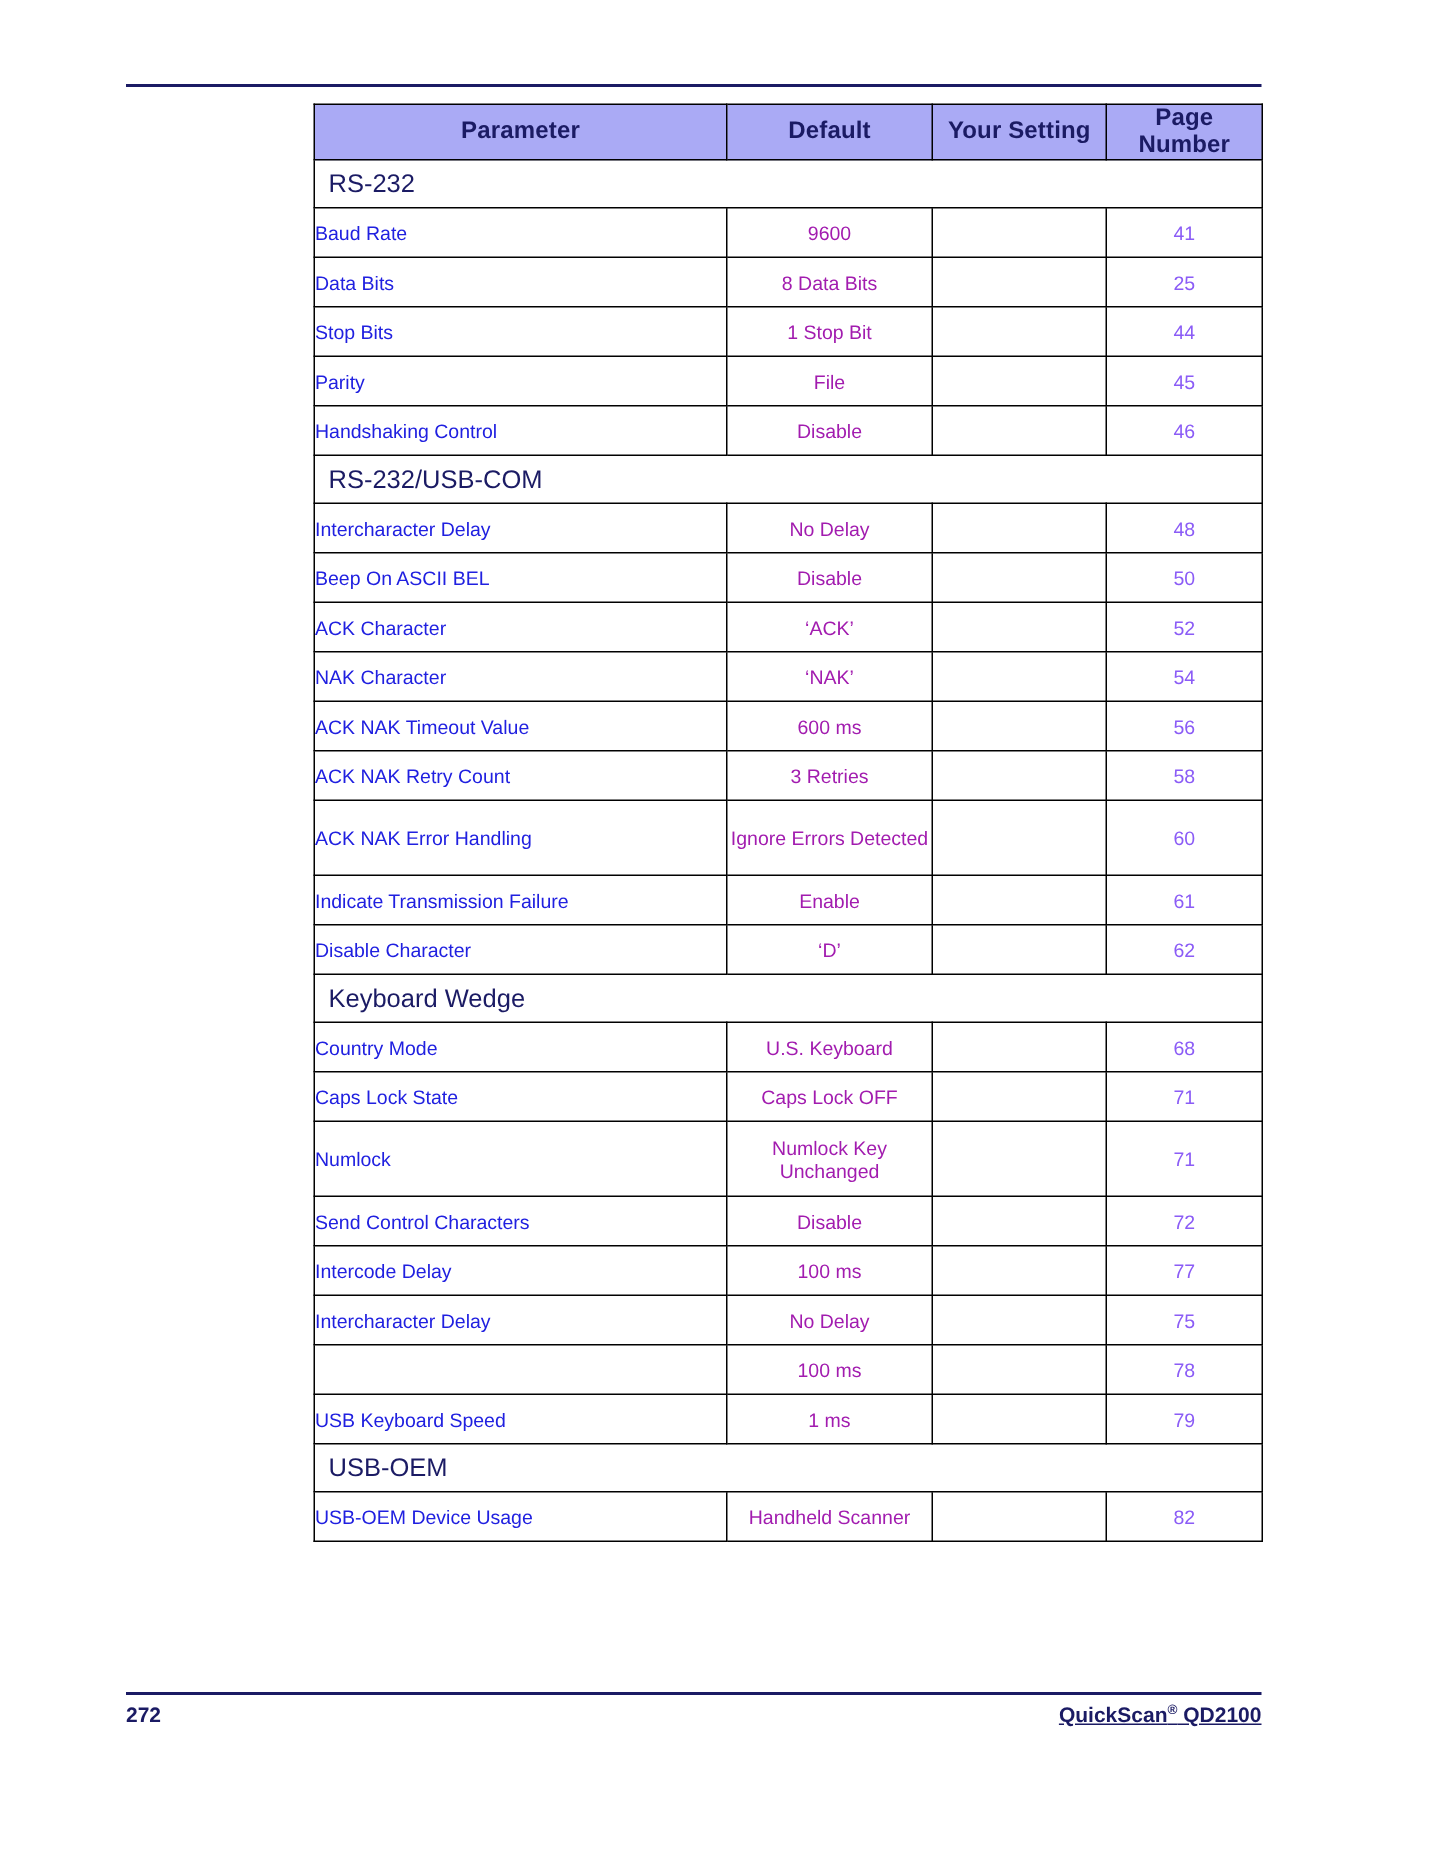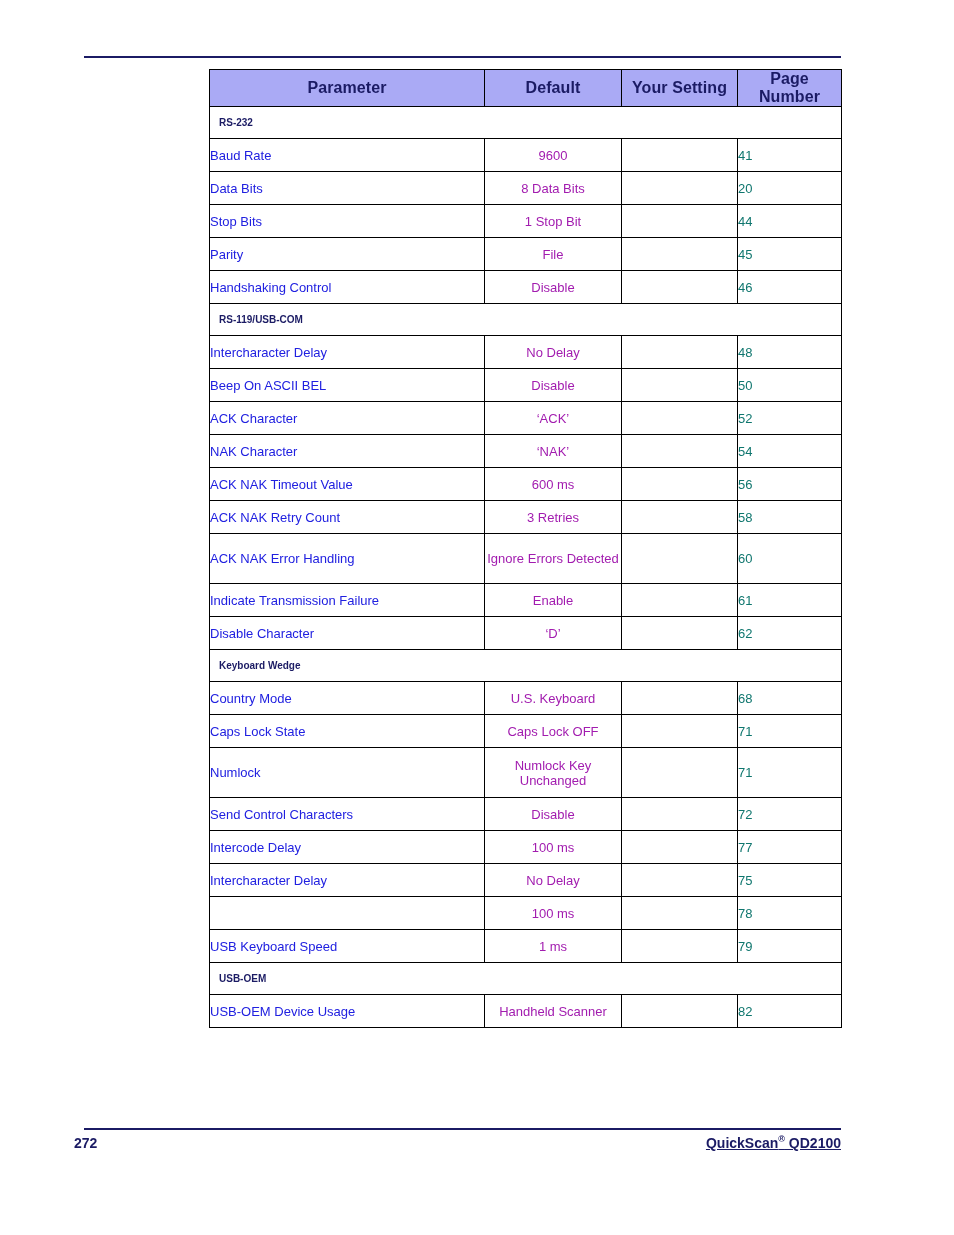--- a/index.html
+++ b/index.html
@@ -66,22 +66,22 @@
     font-size: 16px;
     height: 29px;
     letter-spacing: 0.1px;
   }
 
   
   tr.section td {
     height: 31px;
     padding-left: 9px;
     color: #1b1b64;
-    font-weight: bold;
-    font-size: 10px;
+    font-weight: normal;
+    font-size: 17px;
     text-align: left;
     background: #ffffff;
   }
 
   
   tr.data td {
     height: 32px;
     font-size: 13px;
     background: #ffffff;
   }
@@ -97,36 +97,37 @@
   td.defval {
     text-align: center;
     color: #a21caf;
     font-size: 12px;
     line-height: 15px;
   }
   td.setting {
     background: #ffffff;
   }
   td.pagenum {
-    color: #0f766e;
+    text-align: center;
+    color: #8b5cf6;
     font-size: 13px;
   }
 
   
   .footer-rule {
     position: absolute;
     left: 84px;
     top: 1128px;
     width: 757px;
     height: 2px;
     background: #1b1b64;
   }
   .footer-page {
     position: absolute;
-    left: 74px;
+    left: 84px;
     top: 1135px;
     color: #1b1b64;
     font-weight: bold;
     font-size: 14px;
   }
   .footer-title {
     position: absolute;
     right: 113px;
     top: 1135px;
     color: #1b1b64;
@@ -171,42 +172,42 @@
           <tr class="data">
             <td class="param">Baud Rate</td>
             <td class="defval">9600</td>
             <td class="setting"></td>
             <td class="pagenum">41</td>
           </tr>
           <tr class="data">
             <td class="param">Data Bits</td>
             <td class="defval">8 Data Bits</td>
             <td class="setting"></td>
-            <td class="pagenum">20</td>
+            <td class="pagenum">25</td>
           </tr>
           <tr class="data">
             <td class="param">Stop Bits</td>
             <td class="defval">1 Stop Bit</td>
             <td class="setting"></td>
             <td class="pagenum">44</td>
           </tr>
           <tr class="data">
             <td class="param">Parity</td>
             <td class="defval">File</td>
             <td class="setting"></td>
             <td class="pagenum">45</td>
           </tr>
           <tr class="data">
             <td class="param">Handshaking Control</td>
             <td class="defval">Disable</td>
             <td class="setting"></td>
             <td class="pagenum">46</td>
           </tr>
           <tr class="section">
-            <td colspan="4">RS-119/USB-COM</td>
+            <td colspan="4">RS-232/USB-COM</td>
           </tr>
           <tr class="data">
             <td class="param">Intercharacter Delay</td>
             <td class="defval">No Delay</td>
             <td class="setting"></td>
             <td class="pagenum">48</td>
           </tr>
           <tr class="data">
             <td class="param">Beep On ASCII BEL</td>
             <td class="defval">Disable</td>

